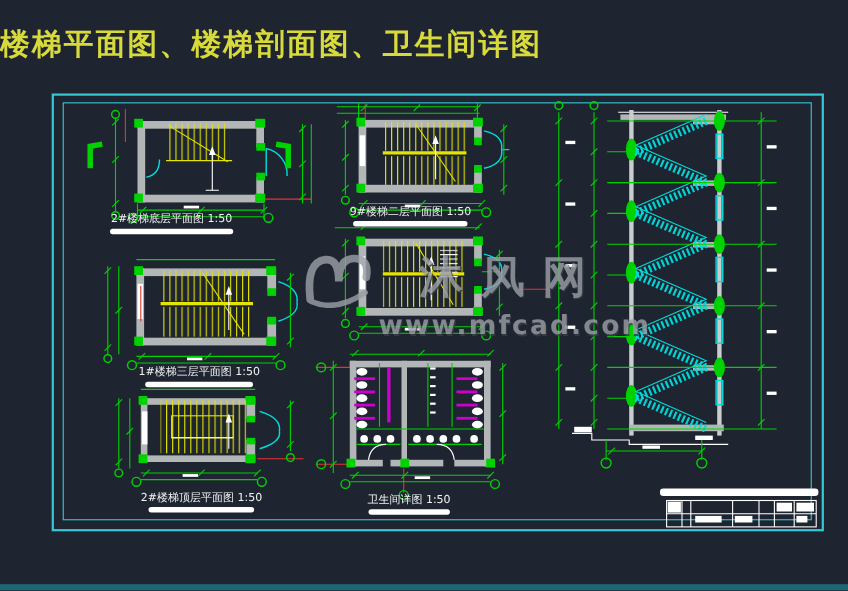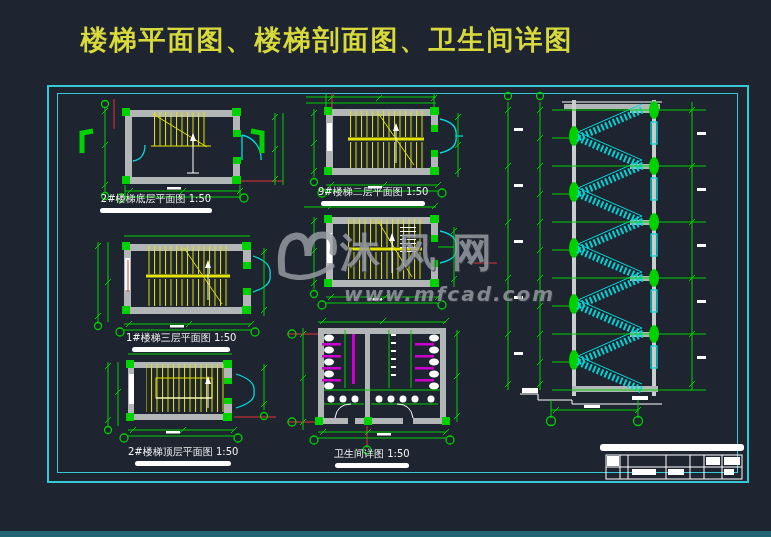--- a/index.html
+++ b/index.html
@@ -5,21 +5,21 @@
   :root{
     --bg:#1e2531; --frame:#35c9d8; --title:#d8d93a; --dim-green:#00d200;
     --stair-yellow:#e4e400; --door-cyan:#00dcdc; --wall-gray:#b2b6b6;
     --wall-light:#c9cdcd; --fixture-magenta:#cf00cf; --axis-red:#e23434;
     --caption-white:#f2f2f2; --watermark-gray:#9a9da5; --footer-teal:#1f6572;
   }
   html,body{margin:0;padding:0;background:var(--bg);}
   #stage{position:relative;width:771px;height:537px;background:var(--bg);
          overflow:hidden;font-family:"DejaVu Sans",sans-serif;}
   .abs{position:absolute;}
-  #main-title{left:0;top:22px;width:654px;text-align:center;color:var(--title);
+  #main-title{left:0;top:22px;width:654px;color:var(--title);
       font-size:27px;font-weight:bold;letter-spacing:2px;}
   .frame{border:2px solid var(--frame);}
   #frame-outer{left:47px;top:85px;width:698px;height:394px;}
   #frame-inner{left:57px;top:93px;width:679px;height:378px;border-width:1.5px;}
   #footer-strip{left:0;top:531px;width:771px;height:6px;background:var(--footer-teal);}
   
   .cap{color:var(--caption-white);font-size:10px;white-space:nowrap;text-align:center;}
   .cap .bar{height:5px;background:#fff;border-radius:3px;margin:2px auto 0 auto;}
   
   .w{fill:var(--wall-gray);stroke:none;}
@@ -33,25 +33,25 @@
   .c{stroke:var(--door-cyan);fill:none;stroke-width:1.3;}
   .r{stroke:var(--axis-red);fill:none;stroke-width:1;}
   .wh{stroke:#fff;fill:none;stroke-width:1;}
   .whf{fill:#fff;stroke:none;}
   .m{fill:var(--fixture-magenta);stroke:none;}
   .flight{stroke:var(--door-cyan);stroke-width:7;stroke-dasharray:2 2.2;opacity:.95;}
   .rail{stroke:var(--door-cyan);fill:none;stroke-width:1;}
   
   #watermark{left:276px;top:224px;width:305px;height:95px;color:var(--watermark-gray);
       opacity:.82;display:flex;flex-direction:column;pointer-events:none;}
-  #wm-row{display:flex;align-items:flex-end;}
+  #wm-row{display:flex;align-items:flex-start;gap:41px;}
   #wm-name{font-size:40px;font-weight:bold;letter-spacing:16px;
       text-shadow:1px 1px 0 #3a3d44;}
-  #wm-url{font-size:20px;font-weight:bold;letter-spacing:2px;margin:2px 0 0 68px;
-      text-shadow:1px 1px 0 #3a3d44;font-style:italic;}
+  #wm-url{font-size:24px;font-weight:bold;letter-spacing:2px;margin:2px 0 0 68px;
+      text-shadow:1px 1px 0 #3a3d44;}
 </style>
 </head>
 <body>
 
 <div id="stage">
 
   <svg width="0" height="0" style="position:absolute">
     <defs>
       <pattern id="ty" width="5.5" height="8" patternUnits="userSpaceOnUse">
         <line x1="0.5" y1="0" x2="0.5" y2="8" stroke="#e4e400" stroke-width="1"></line>

